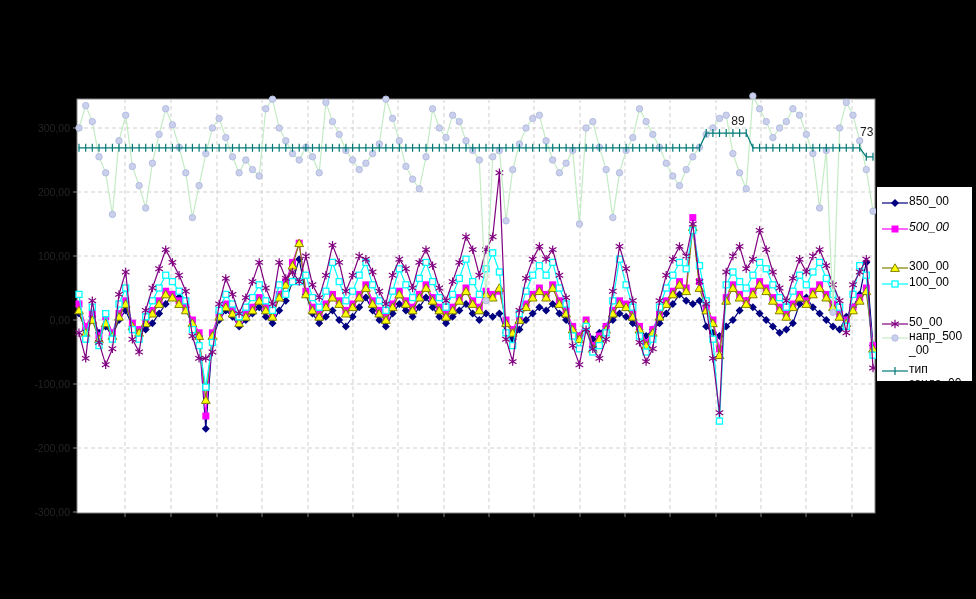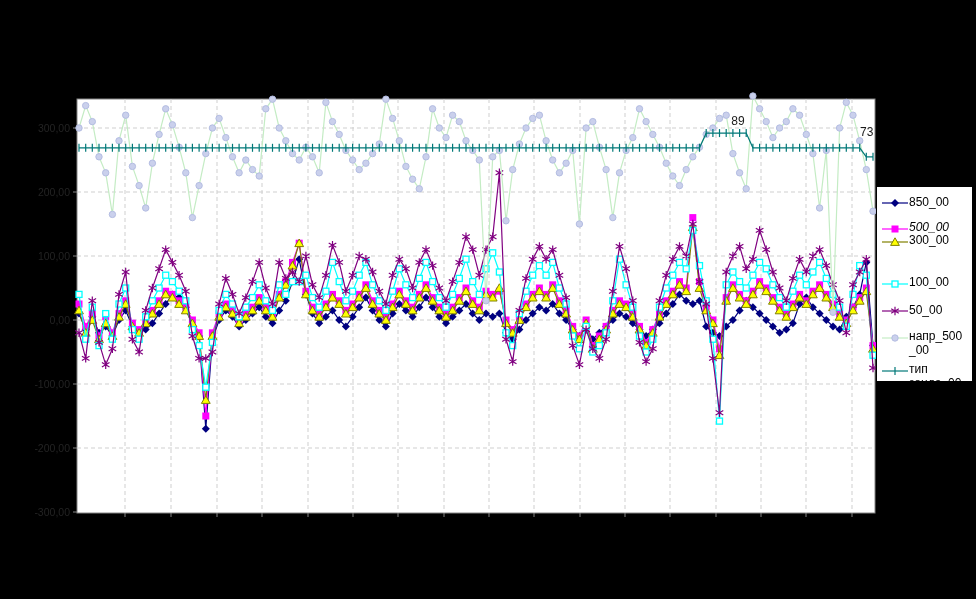--- a/index.html
+++ b/index.html
@@ -941,49 +941,49 @@
         <path d="M846.3 143.8V151.8" stroke="#007878" stroke-width="1.2"></path>
         <path d="M853 143.8V151.8" stroke="#007878" stroke-width="1.2"></path>
         <path d="M859.7 143.8V151.8" stroke="#007878" stroke-width="1.2"></path>
         <path d="M866.3 152.8V160.8" stroke="#007878" stroke-width="1.2"></path>
         <path d="M873 152.8V160.8" stroke="#007878" stroke-width="1.2"></path>
       </g>
       <text x="738" y="125" text-anchor="middle" font-size="12" fill="#1a1a1a">89</text>
       <text x="860" y="136" text-anchor="start" font-size="12" fill="#1a1a1a">73</text>
     </svg>
   <div id="legend">
-      <div class="legend-item" style="top: 7px; align-items: center;">
+      <div class="legend-item" style="top: 7px;">
         <svg width="28" height="12" viewBox="0 0 28 12">
           <line x1="1" y1="6" x2="27" y2="6" stroke="#000080" stroke-width="1.2"></line>
           <path d="M14 2L18 6L14 10L10 6Z" fill="#000080"></path>
         </svg>
         <span class="legend-label">850_00</span>
       </div>
       <div class="legend-item" style="top: 33px; font-style: italic;">
         <svg width="28" height="12" viewBox="0 0 28 12">
           <line x1="1" y1="6" x2="27" y2="6" stroke="#ff00ff" stroke-width="1.2"></line>
           <rect x="10.5" y="2.5" width="7" height="7" fill="#ff00ff"></rect>
         </svg>
         <span class="legend-label">500_00</span>
       </div>
-      <div class="legend-item" style="top: 46px;">
+      <div class="legend-item" style="top: 72px;">
         <svg width="28" height="12" viewBox="0 0 28 12">
           <line x1="1" y1="6" x2="27" y2="6" stroke="#808000" stroke-width="1.2"></line>
           <path d="M14 1.7999999999999998L18.4 9.4L9.6 9.4Z" fill="#ffff00" stroke="#808000" stroke-width="1"></path>
         </svg>
         <span class="legend-label">300_00</span>
       </div>
       <div class="legend-item" style="top: 88px;">
         <svg width="28" height="12" viewBox="0 0 28 12">
           <line x1="1" y1="6" x2="27" y2="6" stroke="#00ffff" stroke-width="1.2"></line>
           <rect x="11" y="3" width="6" height="6" fill="#ffffff" stroke="#00ffff" stroke-width="1.3"></rect>
         </svg>
         <span class="legend-label">100_00</span>
       </div>
-      <div class="legend-item" style="top: 115px; align-items: center;">
+      <div class="legend-item" style="top: 128px;">
         <svg width="28" height="12" viewBox="0 0 28 12">
           <line x1="1" y1="6" x2="27" y2="6" stroke="#800080" stroke-width="1.2"></line>
           <path d="M14 1.7999999999999998V10.2M10.2 3.8L17.8 8.2M10.2 8.2L17.8 3.8" stroke="#800080" stroke-width="1.2" fill="none"></path>
         </svg>
         <span class="legend-label">50_00</span>
       </div>
       <div class="legend-item" style="top: 142px;">
         <svg width="28" height="12" viewBox="0 0 28 12">
           <line x1="1" y1="6" x2="27" y2="6" stroke="#c4ecc4" stroke-width="1.2"></line>
           <circle cx="14" cy="6" r="3.2" fill="#cad0ec" stroke="#b4bde2" stroke-width="1"></circle>

